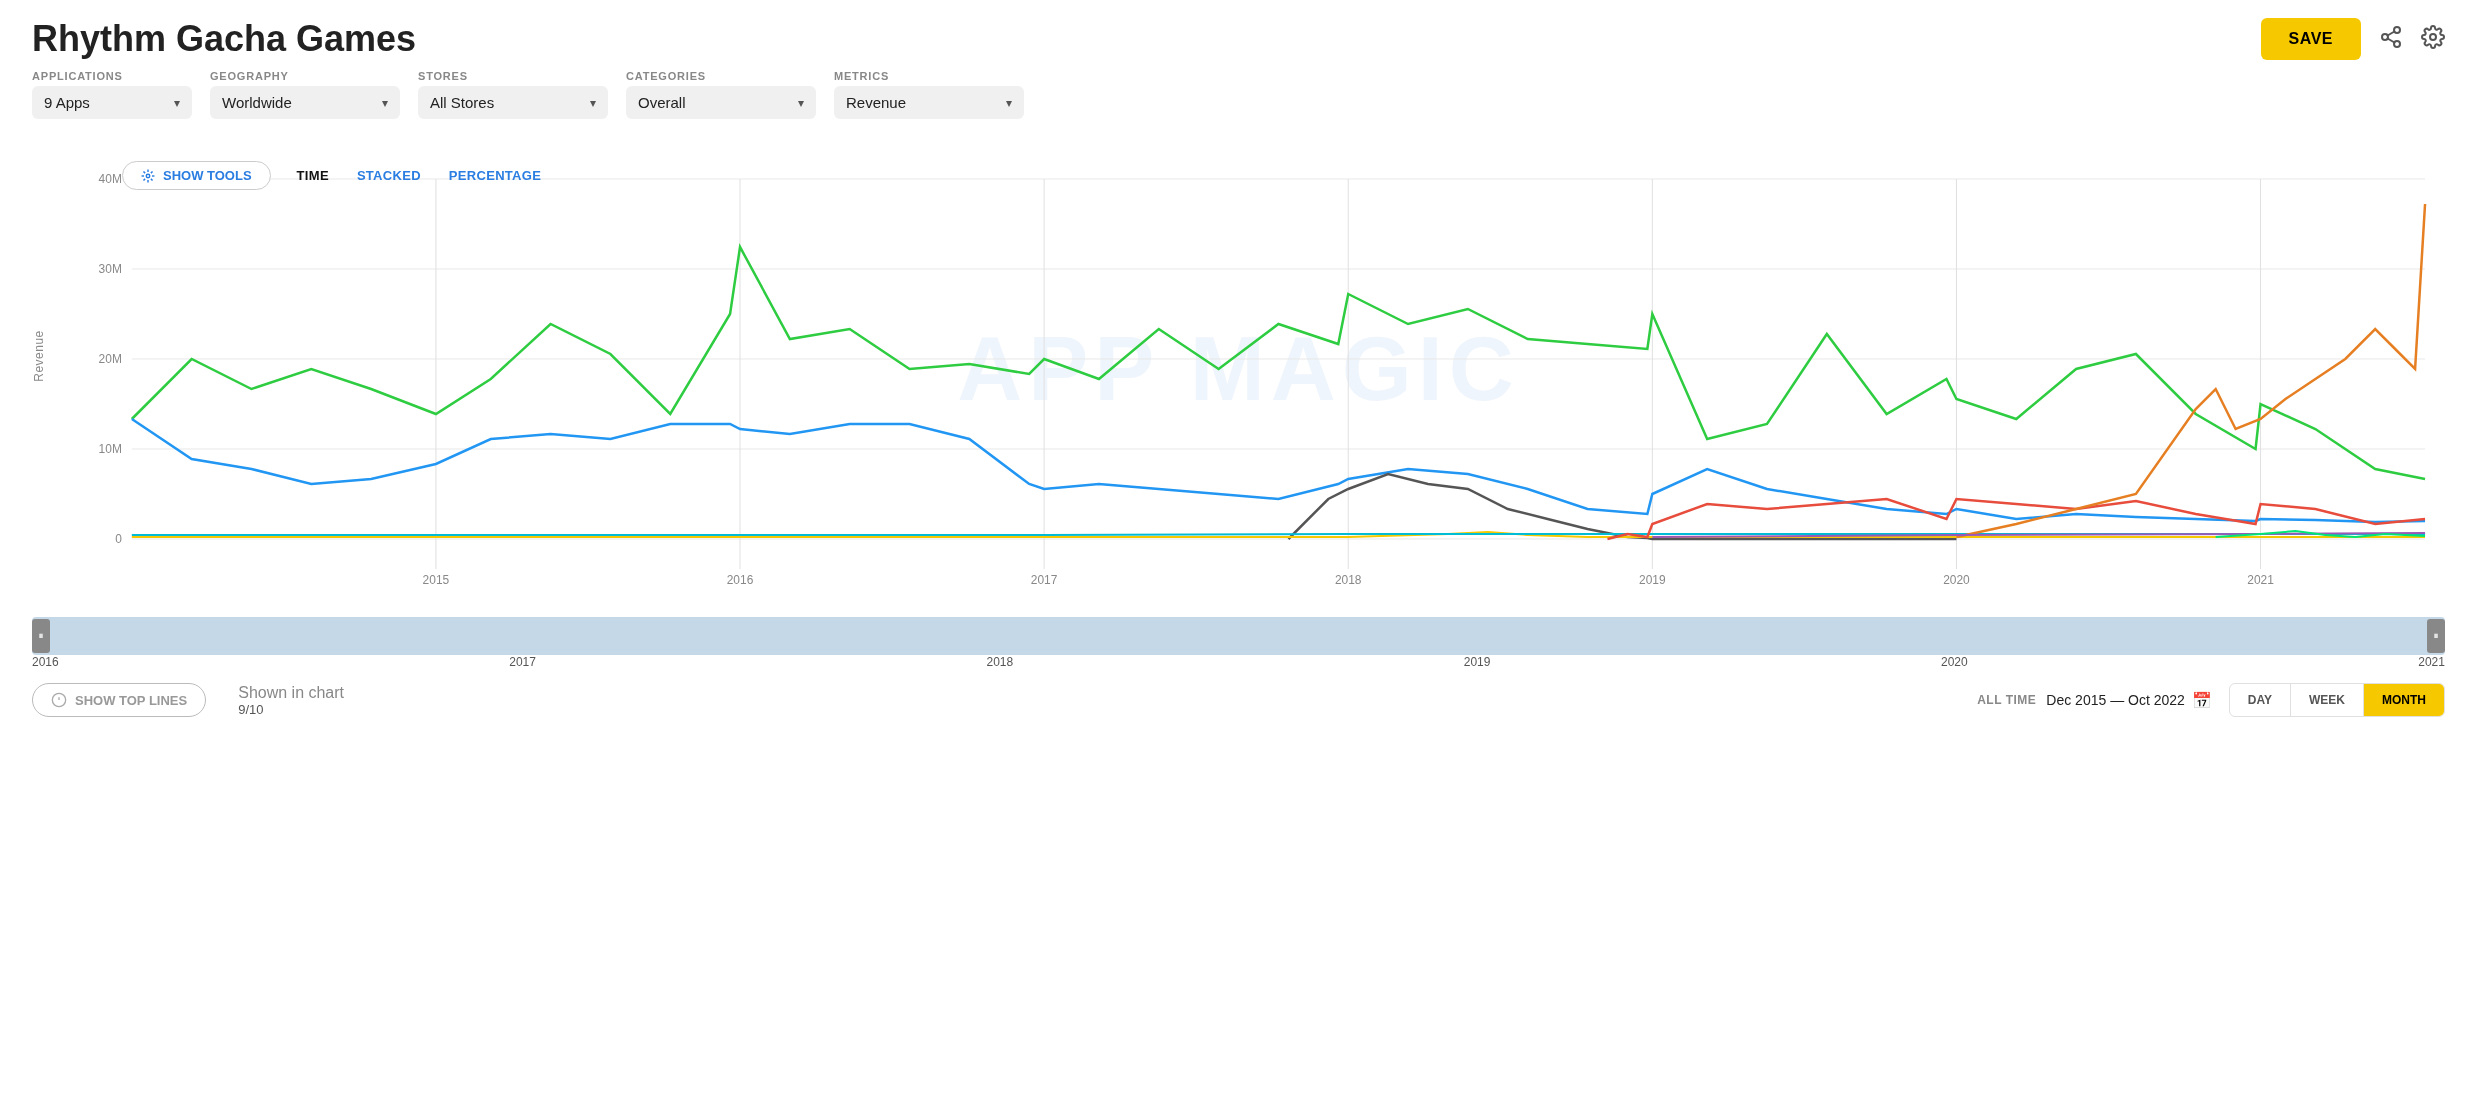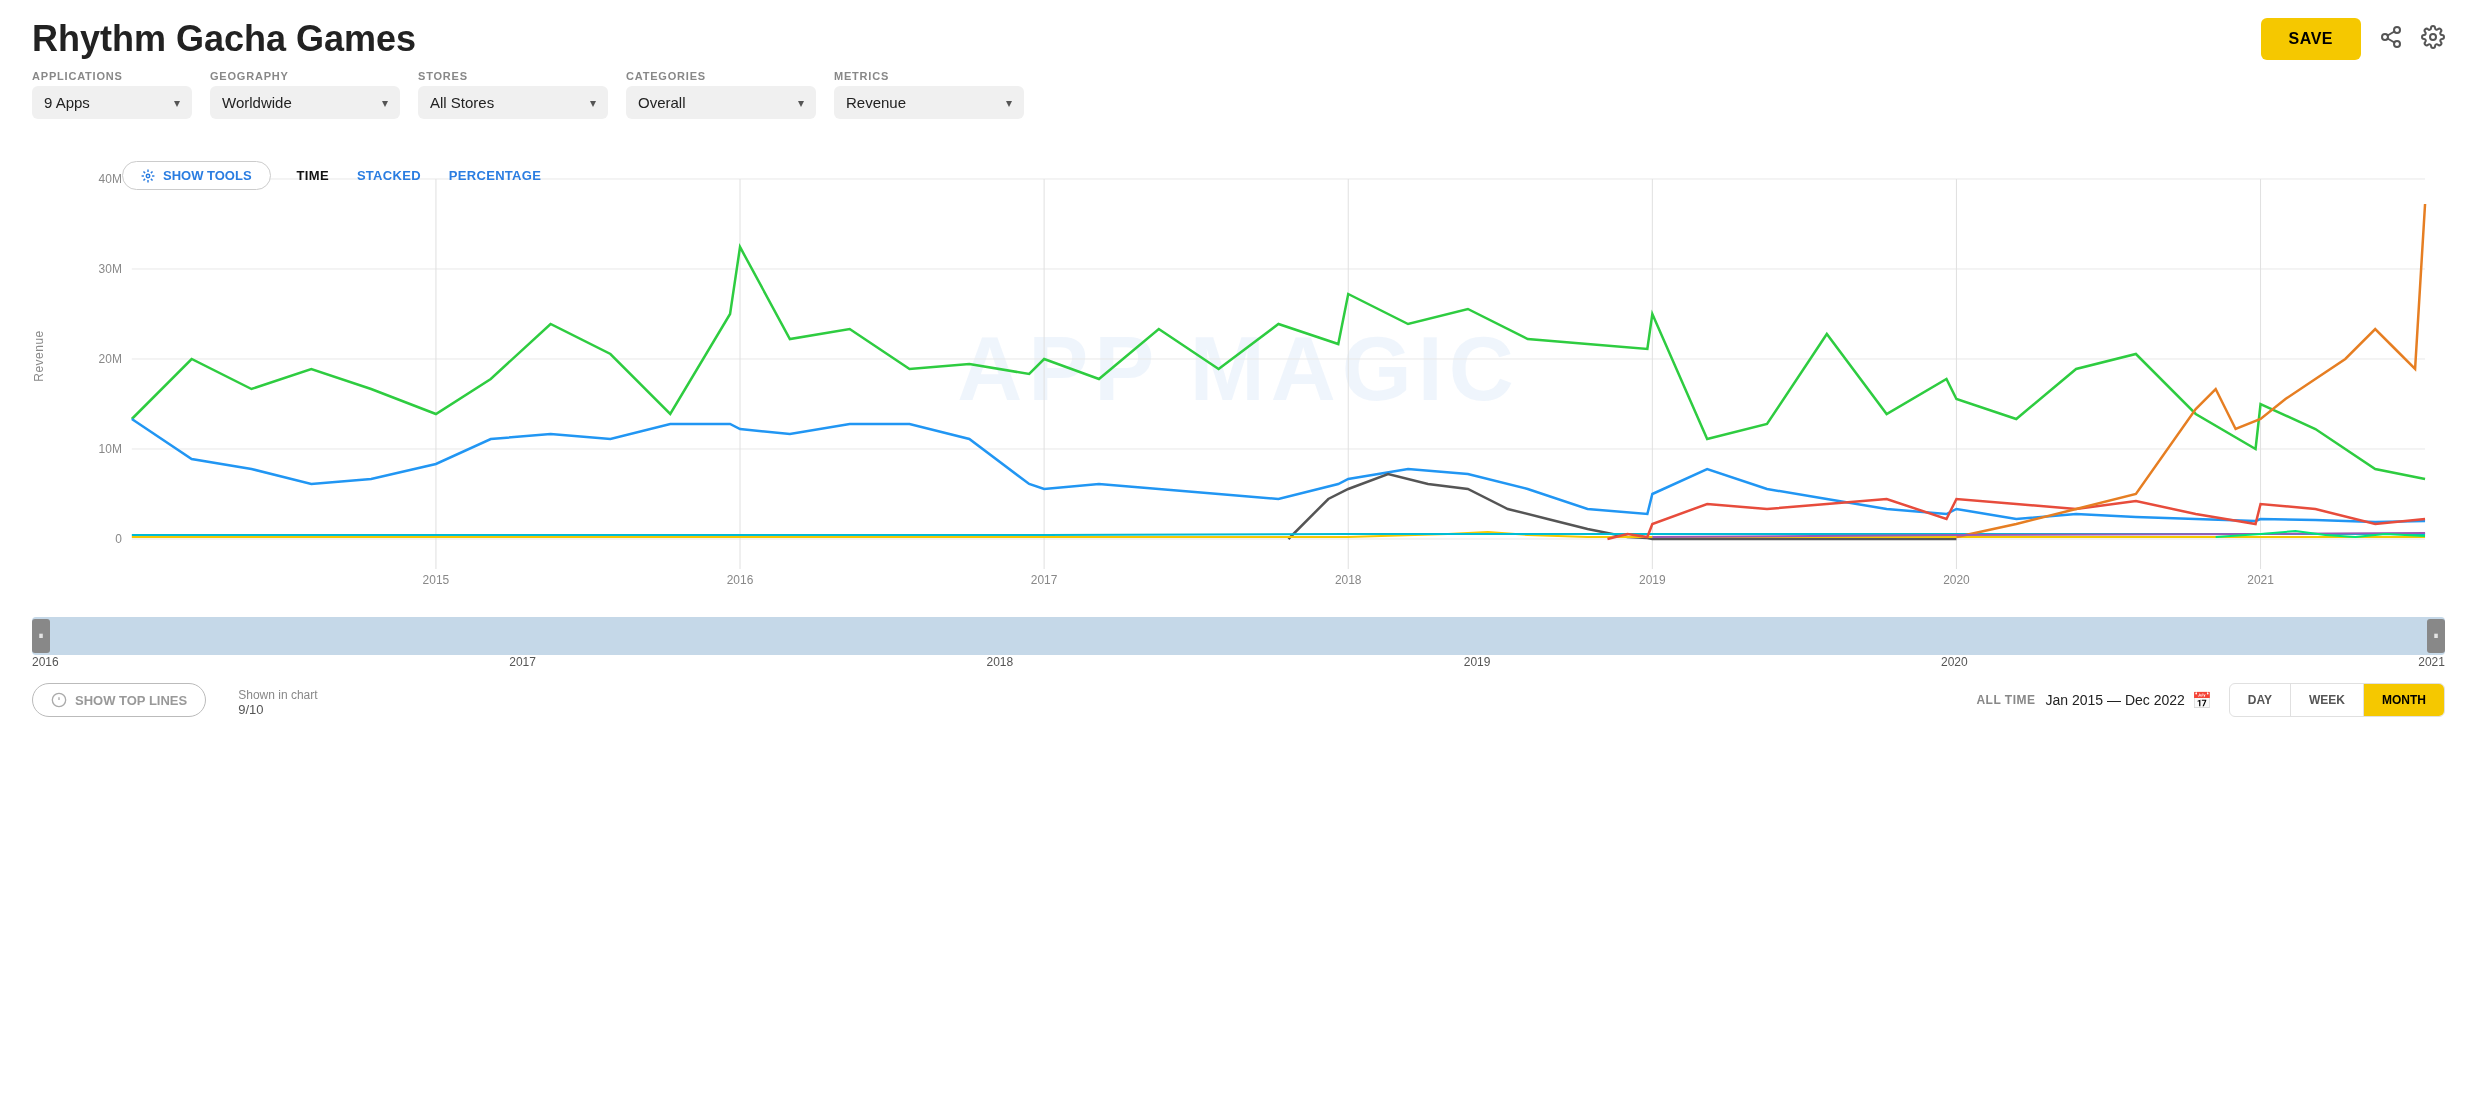--- a/index.html
+++ b/index.html
@@ -130,21 +130,21 @@
       display: flex; align-items: center; justify-content: space-between;
       padding: 12px 32px 16px 32px;
     }
     .show-top-lines-btn {
       background: none; border: 1.5px solid #bbb; border-radius: 20px;
       padding: 8px 18px; font-size: 13px; font-weight: 600; color: #999;
       cursor: pointer; display: flex; align-items: center; gap: 8px;
     }
     .shown-in-chart { font-size: 13px; color: #555; margin-left: 16px; }
     .shown-in-chart span { display: block; }
-    .shown-in-chart .label { color: #888; font-size: 12px; }
+    .shown-in-chart .label { color: #888; font-size: 16px; }
     .shown-in-chart .value { font-size: 13px; font-weight: 500; }
 
     .date-range-section { display: flex; align-items: center; gap: 10px; }
     .all-time-label { font-size: 12px; color: #888; letter-spacing: 0.5px; font-weight: 600; }
     .date-range { font-size: 14px; color: #222; display: flex; align-items: center; gap: 8px; }
     .cal-icon { font-size: 16px; color: #555; }
 
     .period-btns { display: flex; border: 1.5px solid #e0e0e0; border-radius: 6px; overflow: hidden; }
     .period-btn {
       background: none; border: none; padding: 9px 18px;
@@ -512,21 +512,21 @@
     </button>
     <div class="shown-in-chart">
       <span class="label">Shown in chart</span>
       <span class="value">9/10</span>
     </div>
   </div>
   <div class="bottom-right">
     <div class="date-range-section">
       <span class="all-time-label">ALL TIME</span>
       <span class="date-range">
-        <span>Jan 2015 — Dec 2022</span>
+        <span>Dec 2015 — Oct 2022</span>
         <span class="cal-icon">📅</span>
       </span>
     </div>
     <div class="period-btns">
       <button class="period-btn">DAY</button>
       <button class="period-btn">WEEK</button>
       <button class="period-btn active">MONTH</button>
     </div>
   </div>
 </div>

